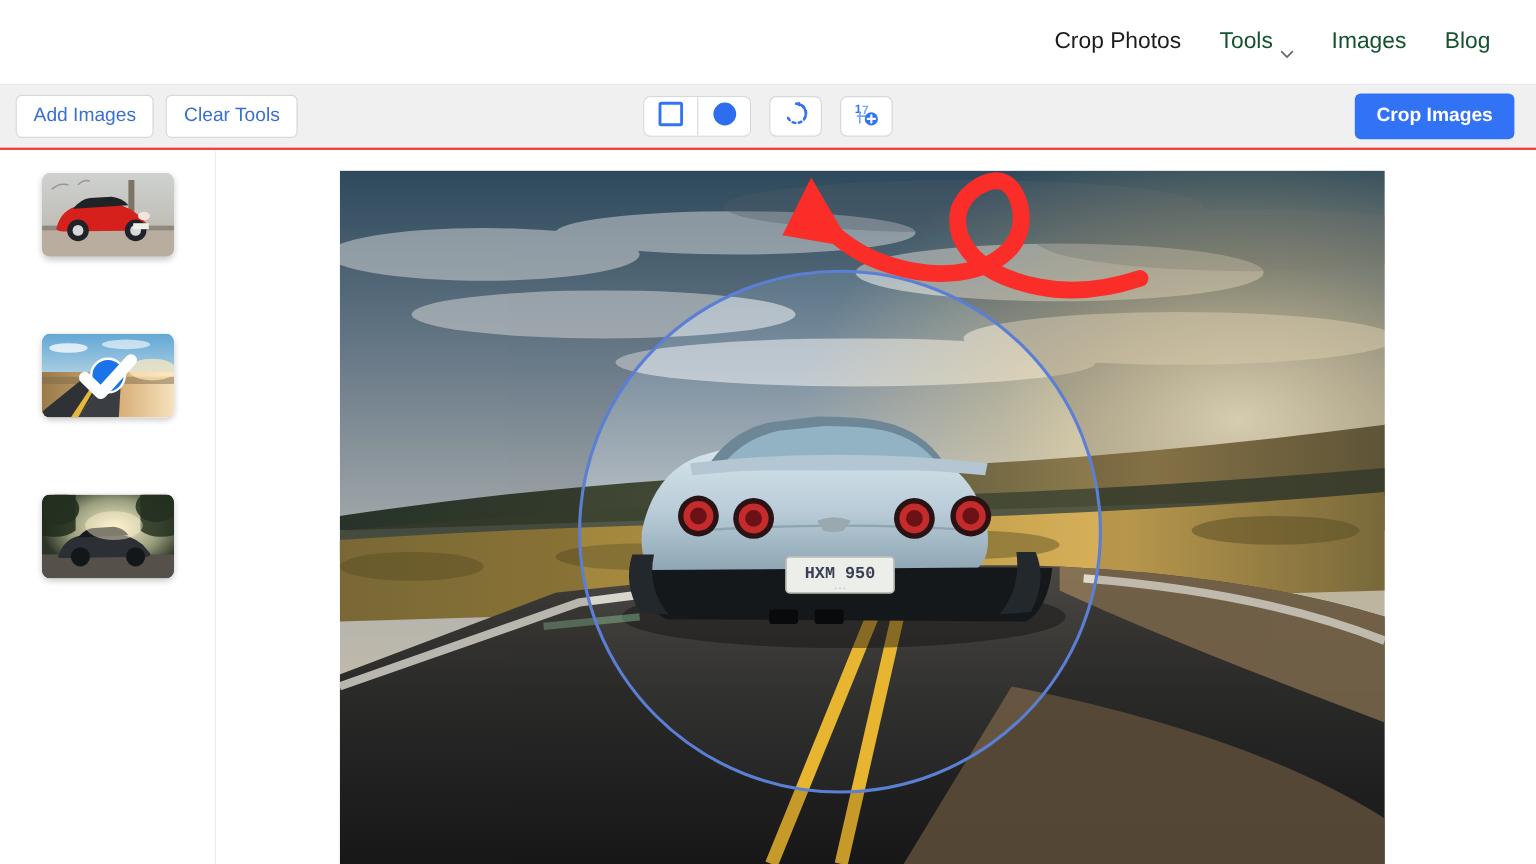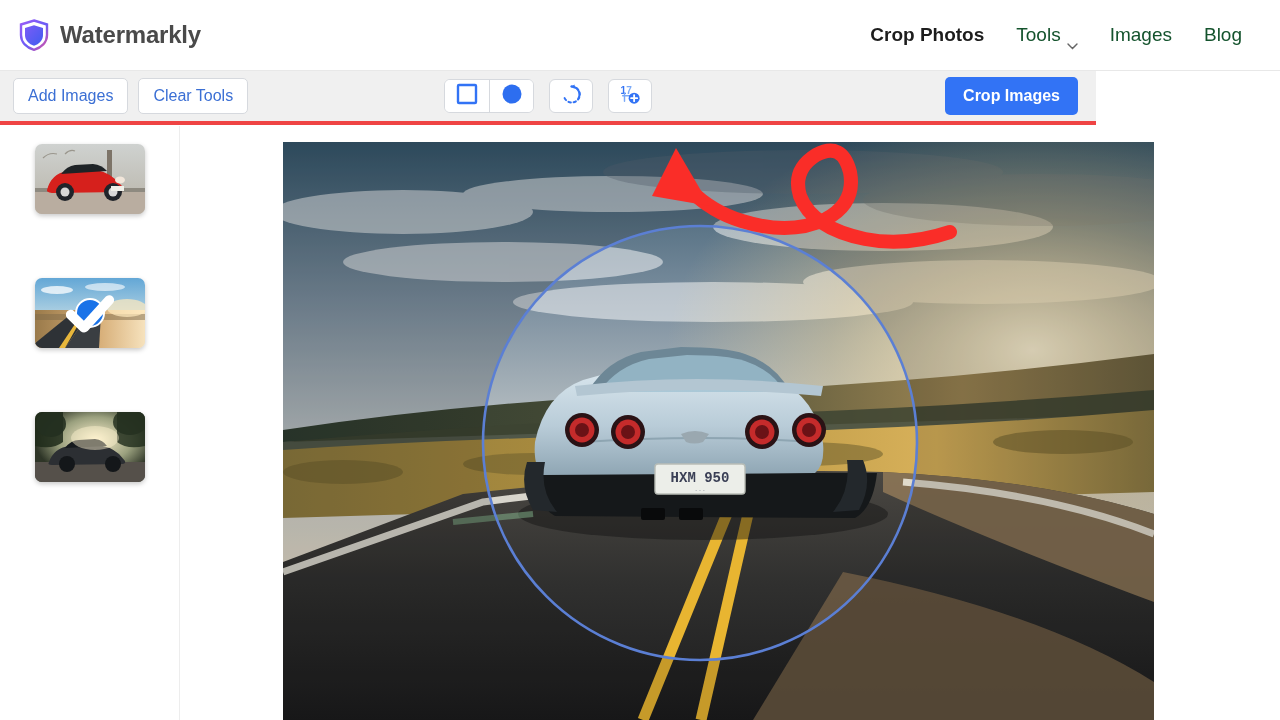--- a/index.html
+++ b/index.html
@@ -30,32 +30,32 @@
   .nav {
     display: flex; align-items: center; gap: 0px;
     margin-left: auto; margin-right: 22px;
   }
   .nav-item {
     display: flex; align-items: center; gap: 6px;
     font-size: 19px; color: #14532d;
     padding: 6px 16px;
     cursor: pointer; white-space: nowrap;
   }
-  .nav-item.active { color: #1d1d1d; font-weight: 700; }
+  .nav-item.active { color: #1d1d1d; font-weight: 400; }
   .caret {
     width: 11px; height: 7px; display: inline-block;
     position: relative; top: 1px;
   }
 
   
   .toolbar {
     position: absolute; top: 71px; left: 0;
-    width: 1096px; height: 54px;
+    width: 1280px; height: 54px;
     background: #f0f0f0;
-    border-bottom: 4px solid #ef4444;
+    border-bottom: 2px solid #ef4444;
     display: flex; align-items: center;
   }
   .tb-left { display: flex; align-items: center; gap: 10px; margin-left: 13px; }
   .btn-outline {
     background: #ffffff;
     border: 1px solid #d6d9de;
     border-radius: 5px;
     color: #3b6fd4;
     font-size: 16px;
     padding: 8px 14px;
@@ -139,40 +139,20 @@
     position: absolute; top: 0; left: 0;
     width: 1280px; height: 720px;
     pointer-events: none;
   }
 </style>
 </head>
 <body>
 
 <div class="header">
 
-  <div class="brand">
-    <span class="brand-icon">
-      <svg viewBox="0 0 30 32" width="30" height="32">
-        <defs>
-          <linearGradient id="shg" x1="0" y1="0" x2="1" y2="1">
-            <stop offset="0%" stop-color="#9b5cf6"></stop>
-            <stop offset="55%" stop-color="#6a5cf6"></stop>
-            <stop offset="100%" stop-color="#e0529f"></stop>
-          </linearGradient>
-          <linearGradient id="shg2" x1="0" y1="0" x2="1" y2="1">
-            <stop offset="0%" stop-color="#7b5cf6"></stop>
-            <stop offset="100%" stop-color="#3f5cf0"></stop>
-          </linearGradient>
-        </defs>
-        <path d="M15 1.5 L28 5.5 V16 C28 23.5 22.3 28.6 15 30.8 C7.7 28.6 2 23.5 2 16 V5.5 Z" fill="none" stroke="url(#shg)" stroke-width="2.4"></path>
-        <path d="M15 6.2 L24 9 V16 C24 21.4 20 25.1 15 26.8 C10 25.1 6 21.4 6 16 V9 Z" fill="url(#shg2)"></path>
-      </svg>
-    </span>
-    <span class="brand-name">Watermarkly</span>
-  </div>
 
   <nav class="nav">
     <div class="nav-item active">
       <span>Crop Photos</span>
     </div>
     <div class="nav-item">
       <span>Tools</span>
       <span class="caret">
         <svg viewBox="0 0 11 7" width="11" height="7">
             <path d="M1 1 L5.5 5.6 L10 1" fill="none" stroke="#666" stroke-width="1.4" stroke-linecap="round"></path>

